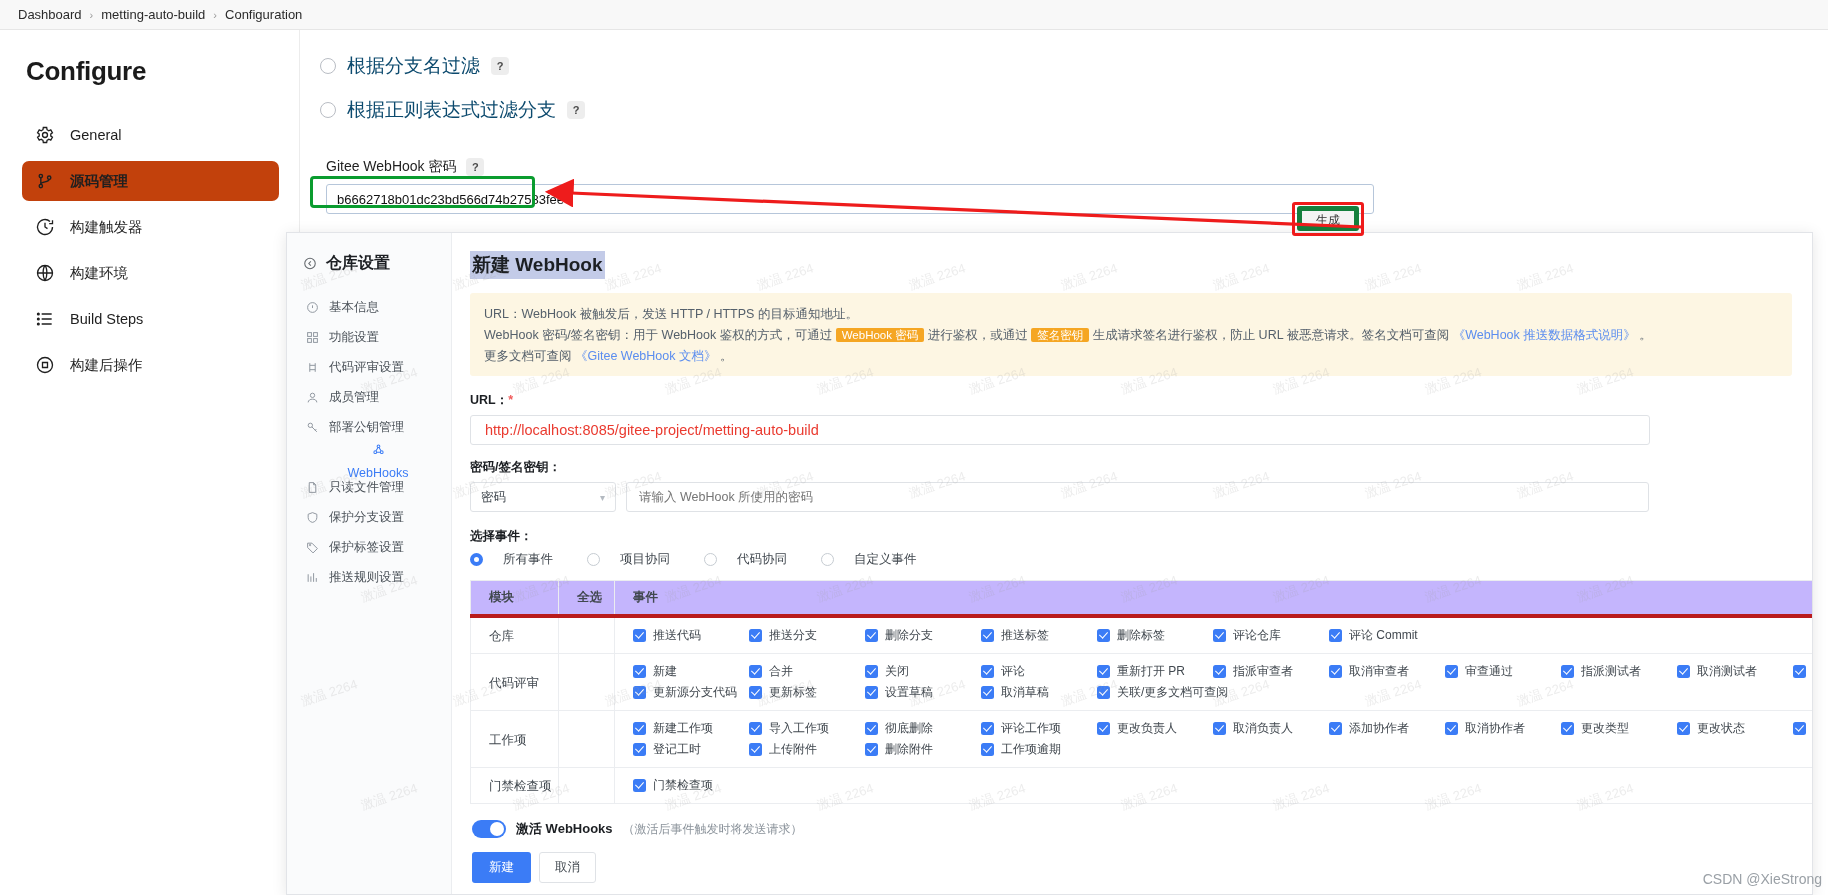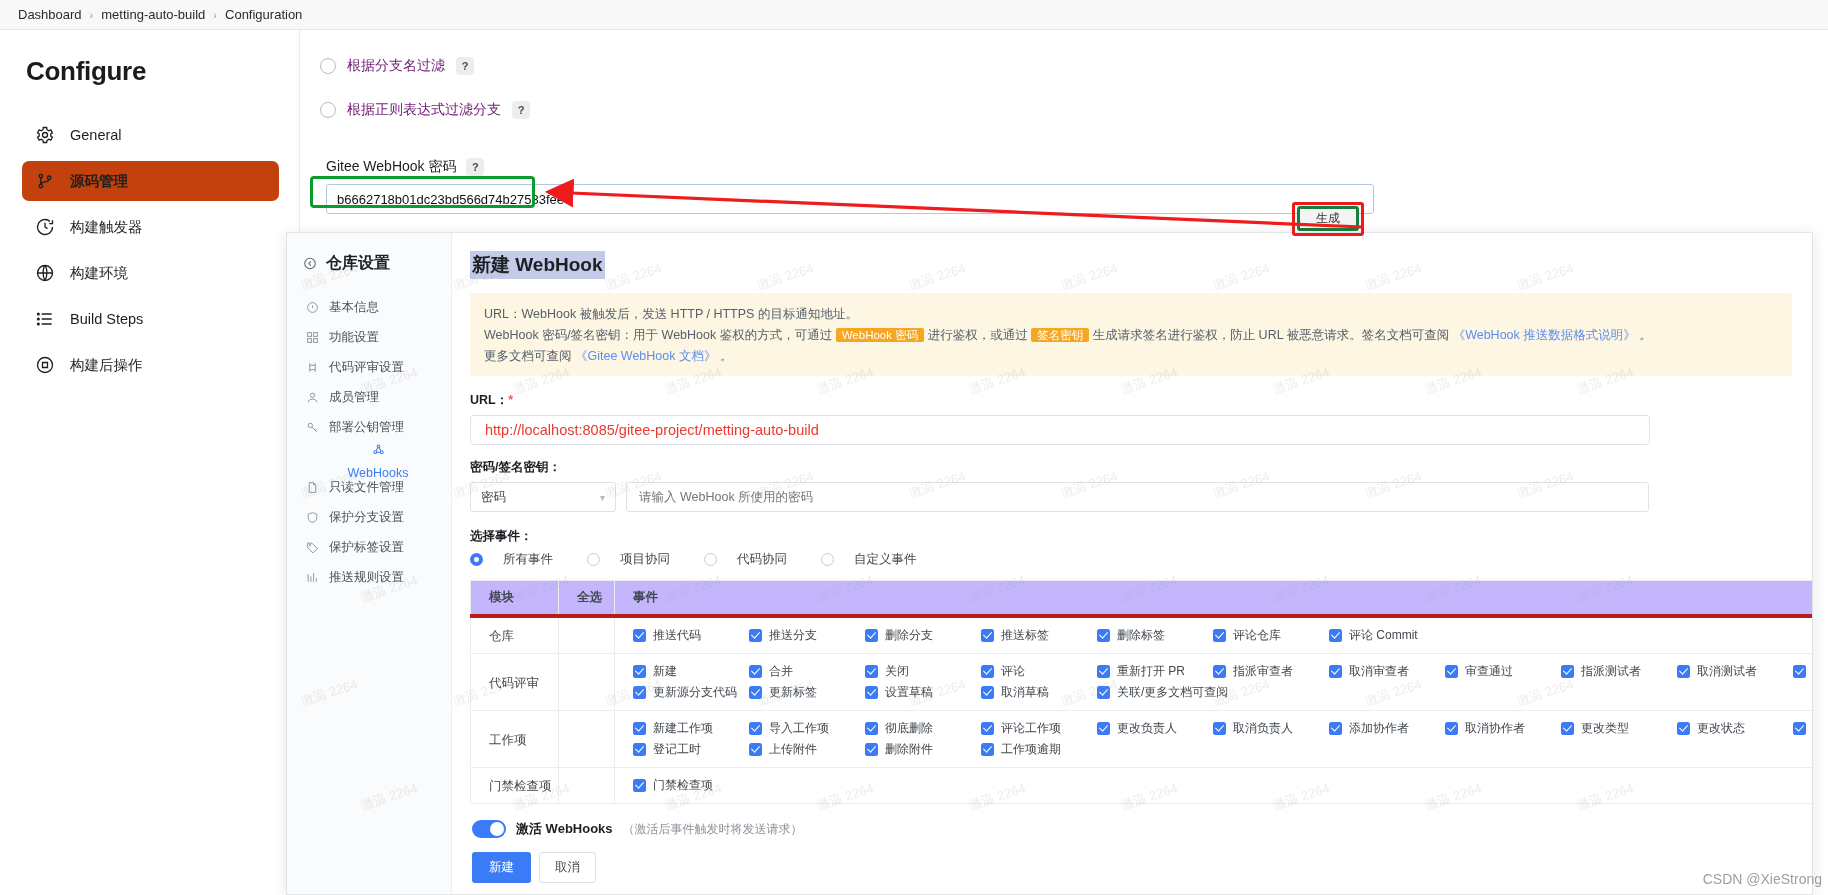--- a/index.html
+++ b/index.html
@@ -44,41 +44,41 @@
   .form-area {
     position:absolute; left:300px; top:30px; width:1528px; height:260px;
     background:#fff; padding: 14px 0 0 0;
   }
   .form-inner { padding-left:14px; }
   .radio-row { display:flex; align-items:center; gap:11px; height:44px; padding-left:6px; }
   .radio-circle {
     width:16px; height:16px; border:1.6px solid #b9bdc4; border-radius:50%;
     background:#fff; flex:0 0 16px;
   }
-  .radio-label { font-size:14px; color:#701a75; }
+  .radio-label { font-size:19px; color:#0c4a6e; }
   .help-badge {
     width:18px; height:18px; border-radius:4px; background:#ededed;
     color:#4a4a4a; font-size:11px; font-weight:bold;
     display:inline-flex; align-items:center; justify-content:center;
   }
   .field-label-row { display:flex; align-items:center; gap:10px; margin: 26px 0 8px 12px; }
   .field-label { font-size:14px; color:#1f1f1f; }
   .pwd-input-wrap { position:relative; margin-left:12px; width:1048px; }
   .pwd-input {
     width:1048px; height:30px; border:1px solid #b6c6da;
     border-radius:3px; background:#fff; font-size:13px; color:#111;
     padding: 0 10px; outline:none; font-family:"Liberation Sans", sans-serif;
   }
   .green-box {
     position:absolute; left:310px; top:176px; width:225px; height:32px;
     border:3px solid #0a9c2f; border-radius:4px; pointer-events:none; z-index:6;
   }
   .gen-btn-wrap { position:absolute; left:1297px; top:206px; }
   .gen-btn {
-    width:62px; height:25px; background:#f4f4f4; border:3px solid #15803d;
+    width:62px; height:25px; background:#f4f4f4; border:5px solid #15803d;
     border-radius:3px; font-size:12px; color:#333; cursor:pointer;
     font-family:"Liberation Sans", sans-serif;
   }
   .red-box {
     position:absolute; left:1292px; top:202px; width:72px; height:34px;
     border:3px solid #ef1b1b; border-radius:3px; pointer-events:none; z-index:6;
   }
   .arrow-svg { position:absolute; left:0; top:0; width:1828px; height:895px; pointer-events:none; z-index:5; }
 
   

